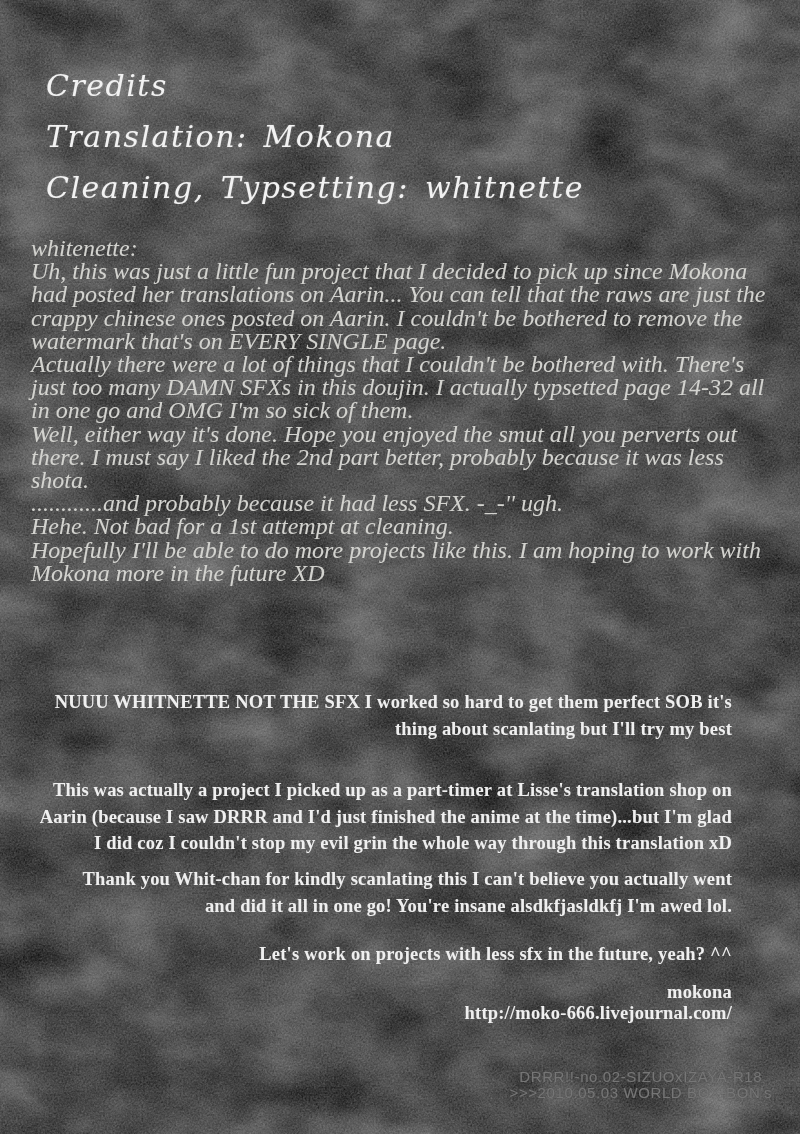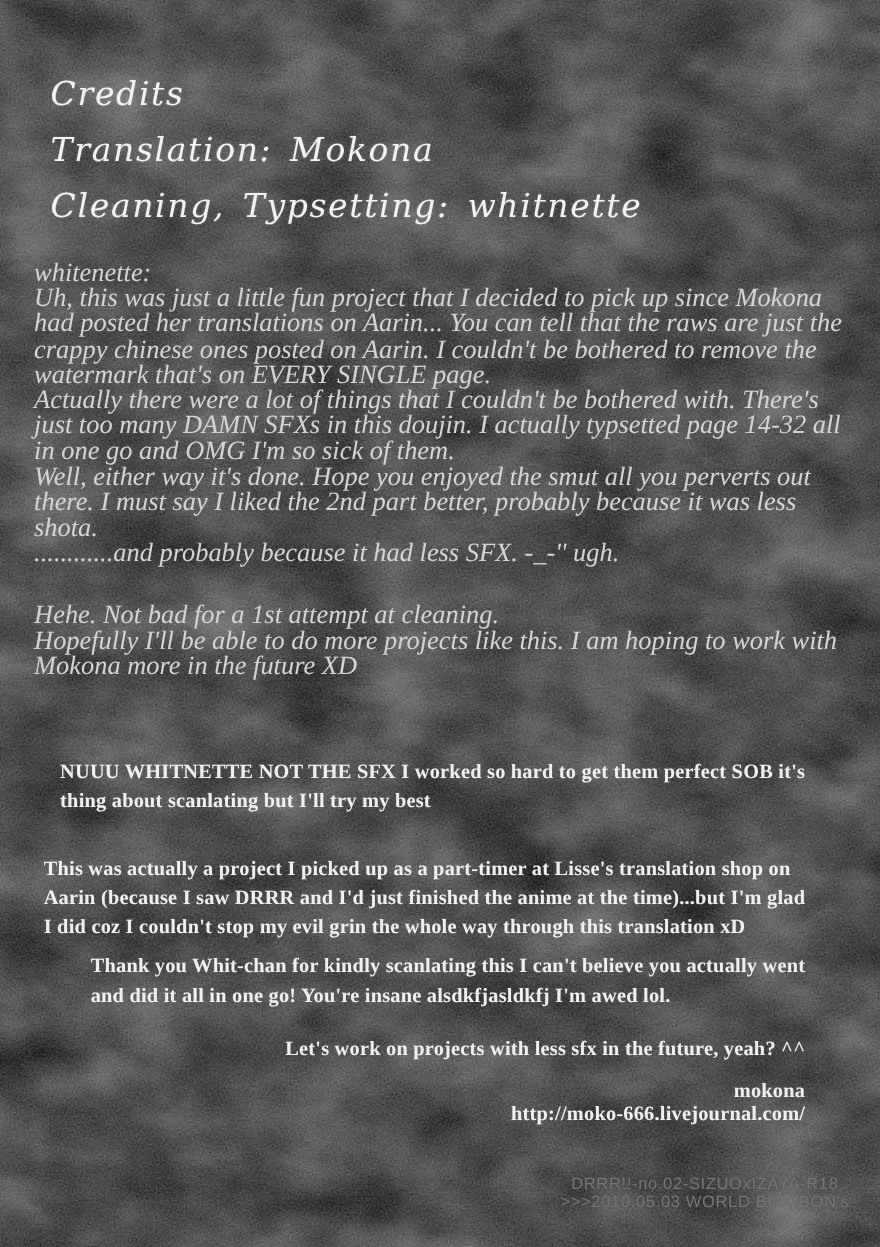--- a/index.html
+++ b/index.html
@@ -39,26 +39,26 @@
   
   .note {
     position:absolute; left:31px; top:237px;
     font-family:"Liberation Serif", serif;
     font-style:italic;
     font-size:24px; line-height:23.2px;
     color:#d3d3cf;
     white-space:nowrap;
     text-shadow:0 0 1px rgba(255,255,255,0.12);
   }
-  .note-part2 { margin-top:33px; }
+  .note-part2 { }
 
   
   .mnote {
     position:absolute; right:68px;
-    text-align:left;
+    text-align:right;
     font-family:"Liberation Serif", serif;
     font-weight:bold;
     font-size:18.5px; line-height:26.5px;
     color:#efefef;
     letter-spacing:0.2px;
     white-space:nowrap;
     text-shadow:0 0 1px rgba(255,255,255,0.18);
   }
   .mnote-p1 { top:689px; }
   .mnote-p2 { top:777px; }

